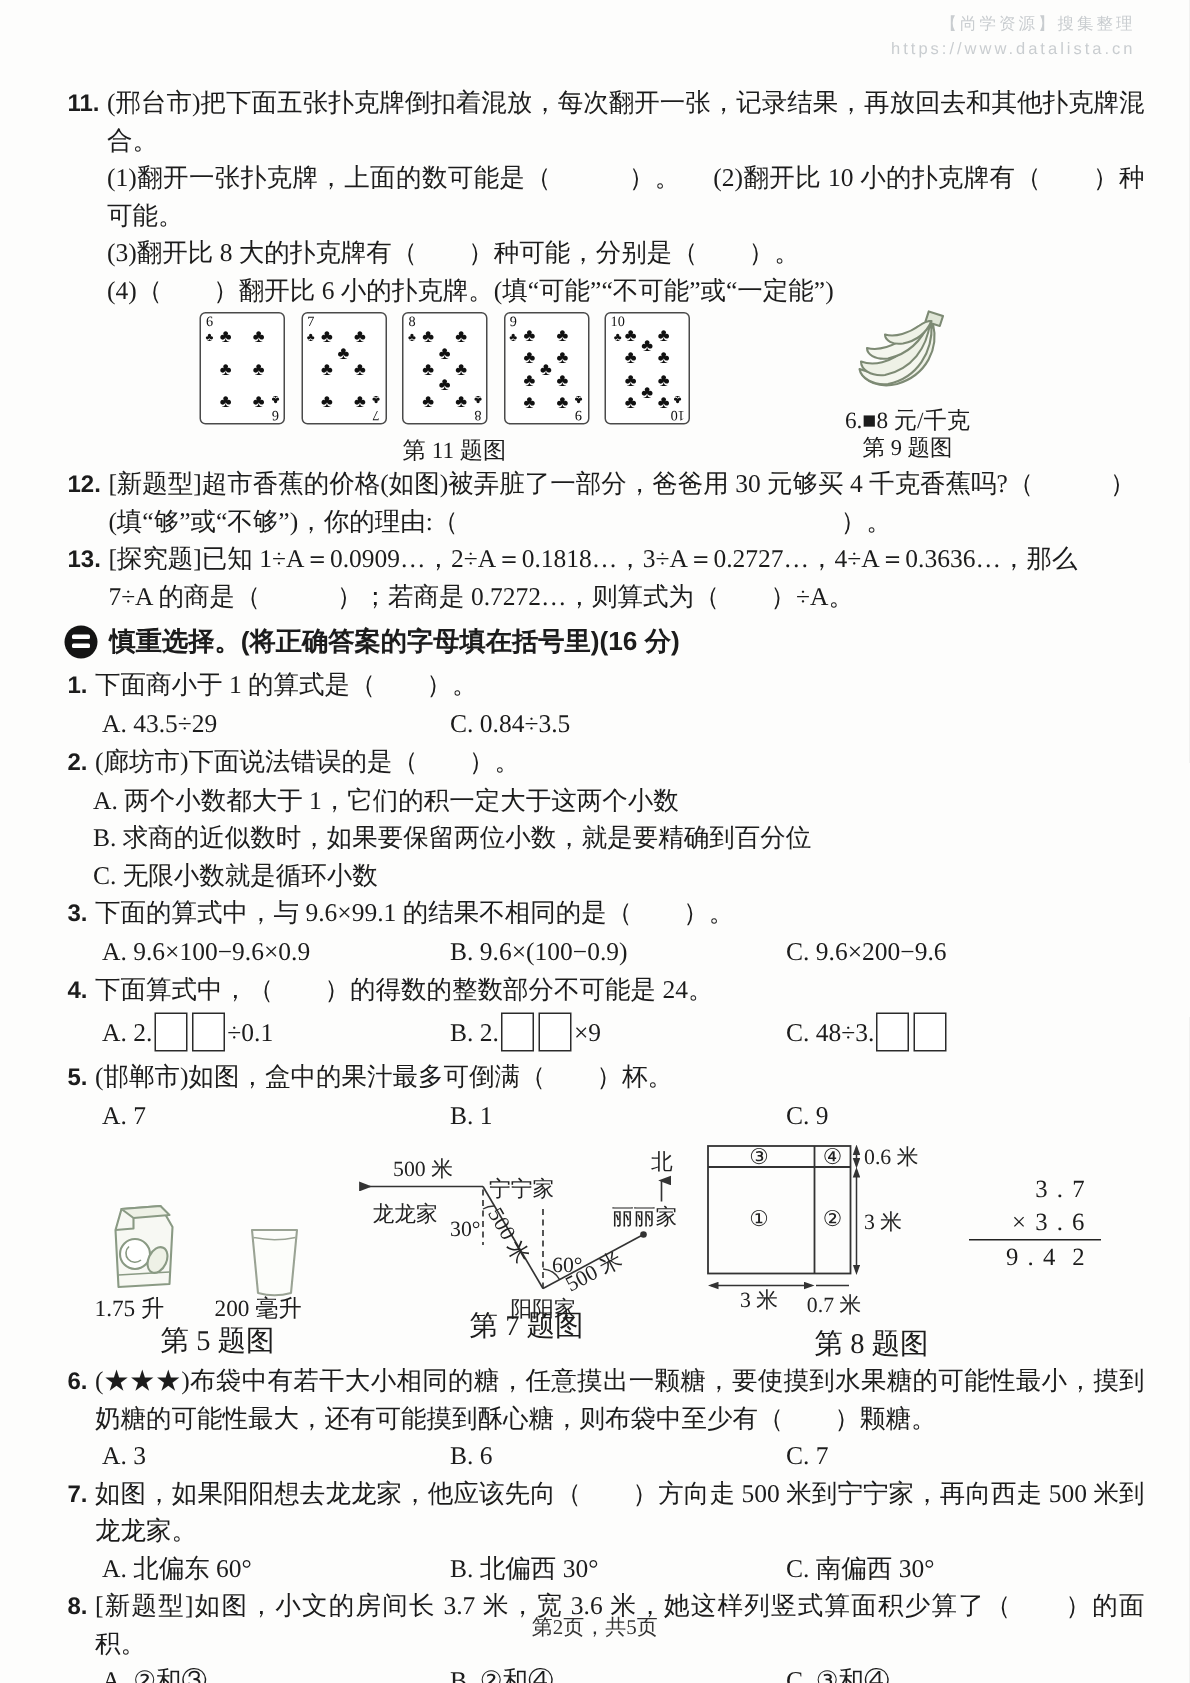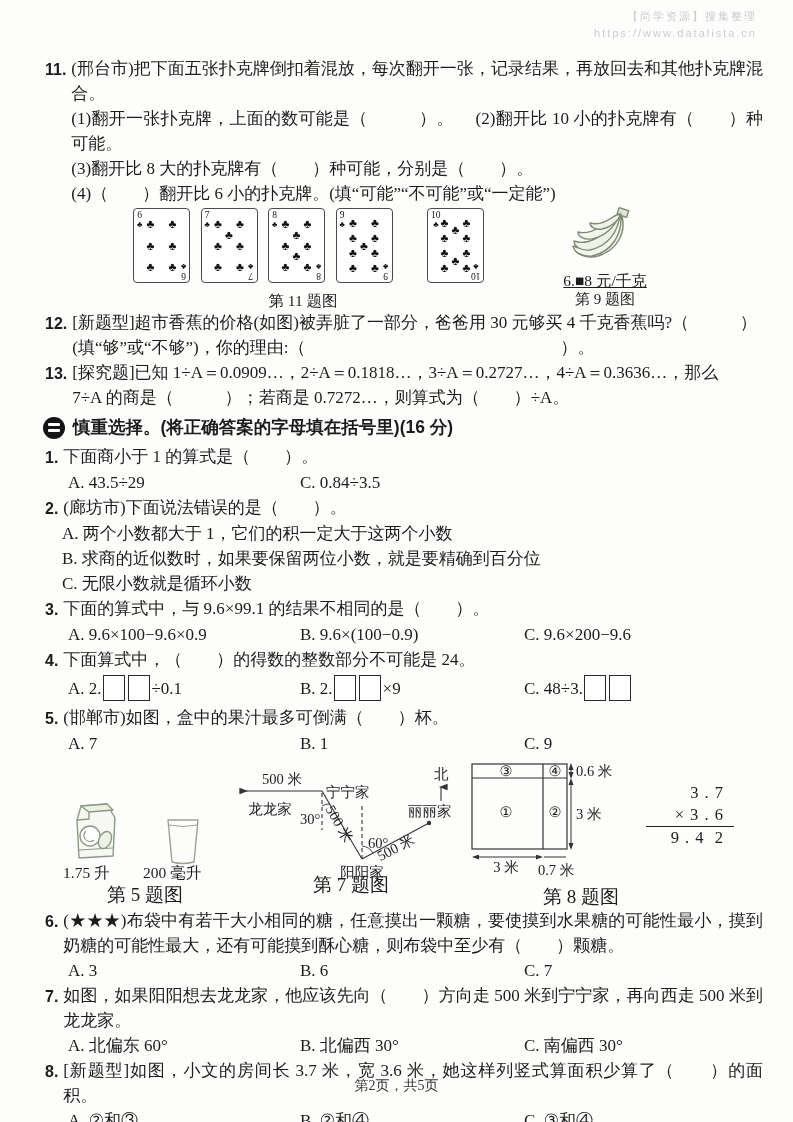--- a/index.html
+++ b/index.html
@@ -19,21 +19,21 @@
   .cards-wrap{position:absolute;left:88px;top:2px;width:340px;height:78px;}
   .card{position:absolute;top:0;width:55px;height:73px;background:#fff;border:1.3px solid #4a4a4a;border-radius:4px;}
   .card .pip{position:absolute;transform:translate(-50%,-50%);font-size:12px;line-height:12px;color:#111;}
   .card .cnr{position:absolute;font-size:9.5px;line-height:9px;text-align:center;color:#111;
              font-family:"Liberation Serif",serif;}
   .card .tl{top:2px;left:3px;}
   .card .br{bottom:2px;right:3px;transform:rotate(180deg);}
   .card .cnr .s{font-size:8px;display:block;}
   .cards-caption{position:absolute;left:88px;top:82px;width:340px;text-align:center;font-size:15.5px;}
   .banana-box{position:absolute;left:490px;top:0;width:140px;text-align:center;}
-  .banana-box .price{font-size:15.5px;line-height:19px;text-decoration:underline;}
+  .banana-box .price{font-size:15.5px;line-height:19px;}
   .banana-box .cap{font-size:15px;line-height:19px;}
   
   .sec{display:flex;align-items:center;gap:8px;margin:5px 0 4px -2px;
        font-family:"Liberation Sans",sans-serif;font-weight:bold;font-size:17.5px;}
   .sec-icon{flex:0 0 auto;width:22px;height:22px;border-radius:50%;background:#141414;
             display:flex;flex-direction:column;align-items:center;justify-content:center;gap:3px;}
   .sec-icon i{display:block;width:12px;height:2.6px;background:#fff;border-radius:1px;}
   
   .bx{display:inline-block;width:20px;height:24px;border:1.6px solid #2a2a2a;background:#fff;
       vertical-align:-7px;margin:0 1.5px;}
@@ -112,21 +112,21 @@
             <span class="pip" style="left: 30%; top: 19%;">♣</span>
             <span class="pip" style="left: 70%; top: 19%;">♣</span>
             <span class="pip" style="left: 30%; top: 40%;">♣</span>
             <span class="pip" style="left: 70%; top: 40%;">♣</span>
             <span class="pip" style="left: 50%; top: 50%;">♣</span>
             <span class="pip" style="left: 30%; top: 60%;">♣</span>
             <span class="pip" style="left: 70%; top: 60%;">♣</span>
             <span class="pip" style="left: 30%; top: 81%;">♣</span>
             <span class="pip" style="left: 70%; top: 81%;">♣</span>
           </div>
-          <div class="card" style="left: 270px; margin-left: 24px;">
+          <div class="card" style="left: 270px;">
             <span class="cnr tl">10<span class="s">♣</span></span>
             <span class="cnr br">10<span class="s">♣</span></span>
             <span class="pip" style="left: 30%; top: 19%;">♣</span>
             <span class="pip" style="left: 70%; top: 19%;">♣</span>
             <span class="pip" style="left: 50%; top: 29%;">♣</span>
             <span class="pip" style="left: 30%; top: 40%;">♣</span>
             <span class="pip" style="left: 70%; top: 40%;">♣</span>
             <span class="pip" style="left: 30%; top: 60%;">♣</span>
             <span class="pip" style="left: 70%; top: 60%;">♣</span>
             <span class="pip" style="left: 50%; top: 71%;">♣</span>

